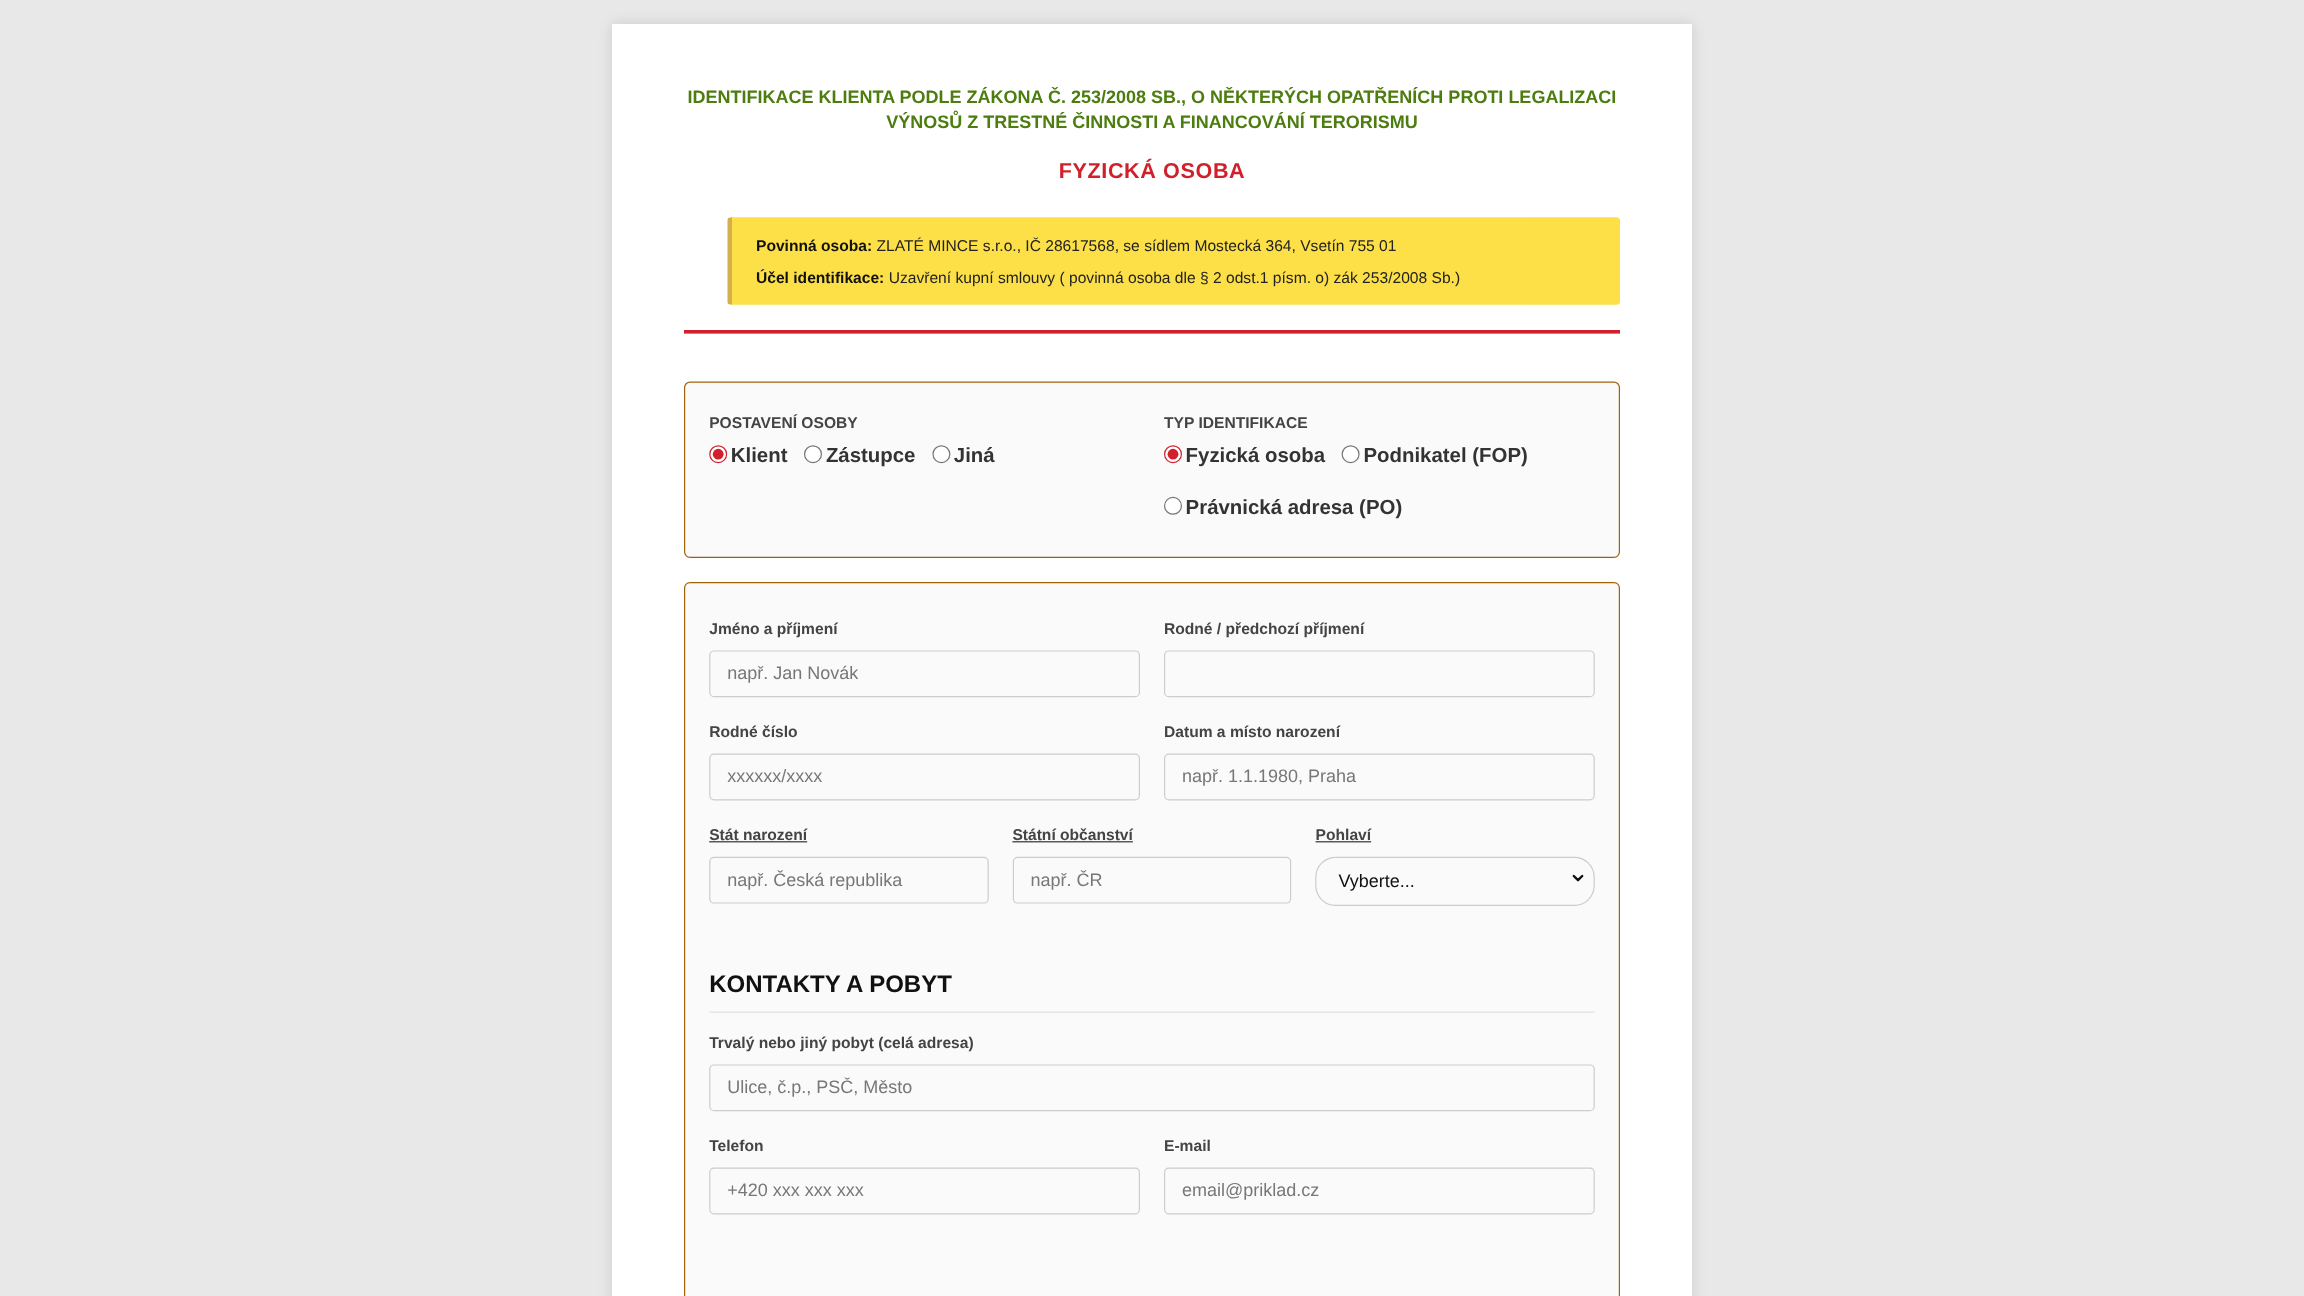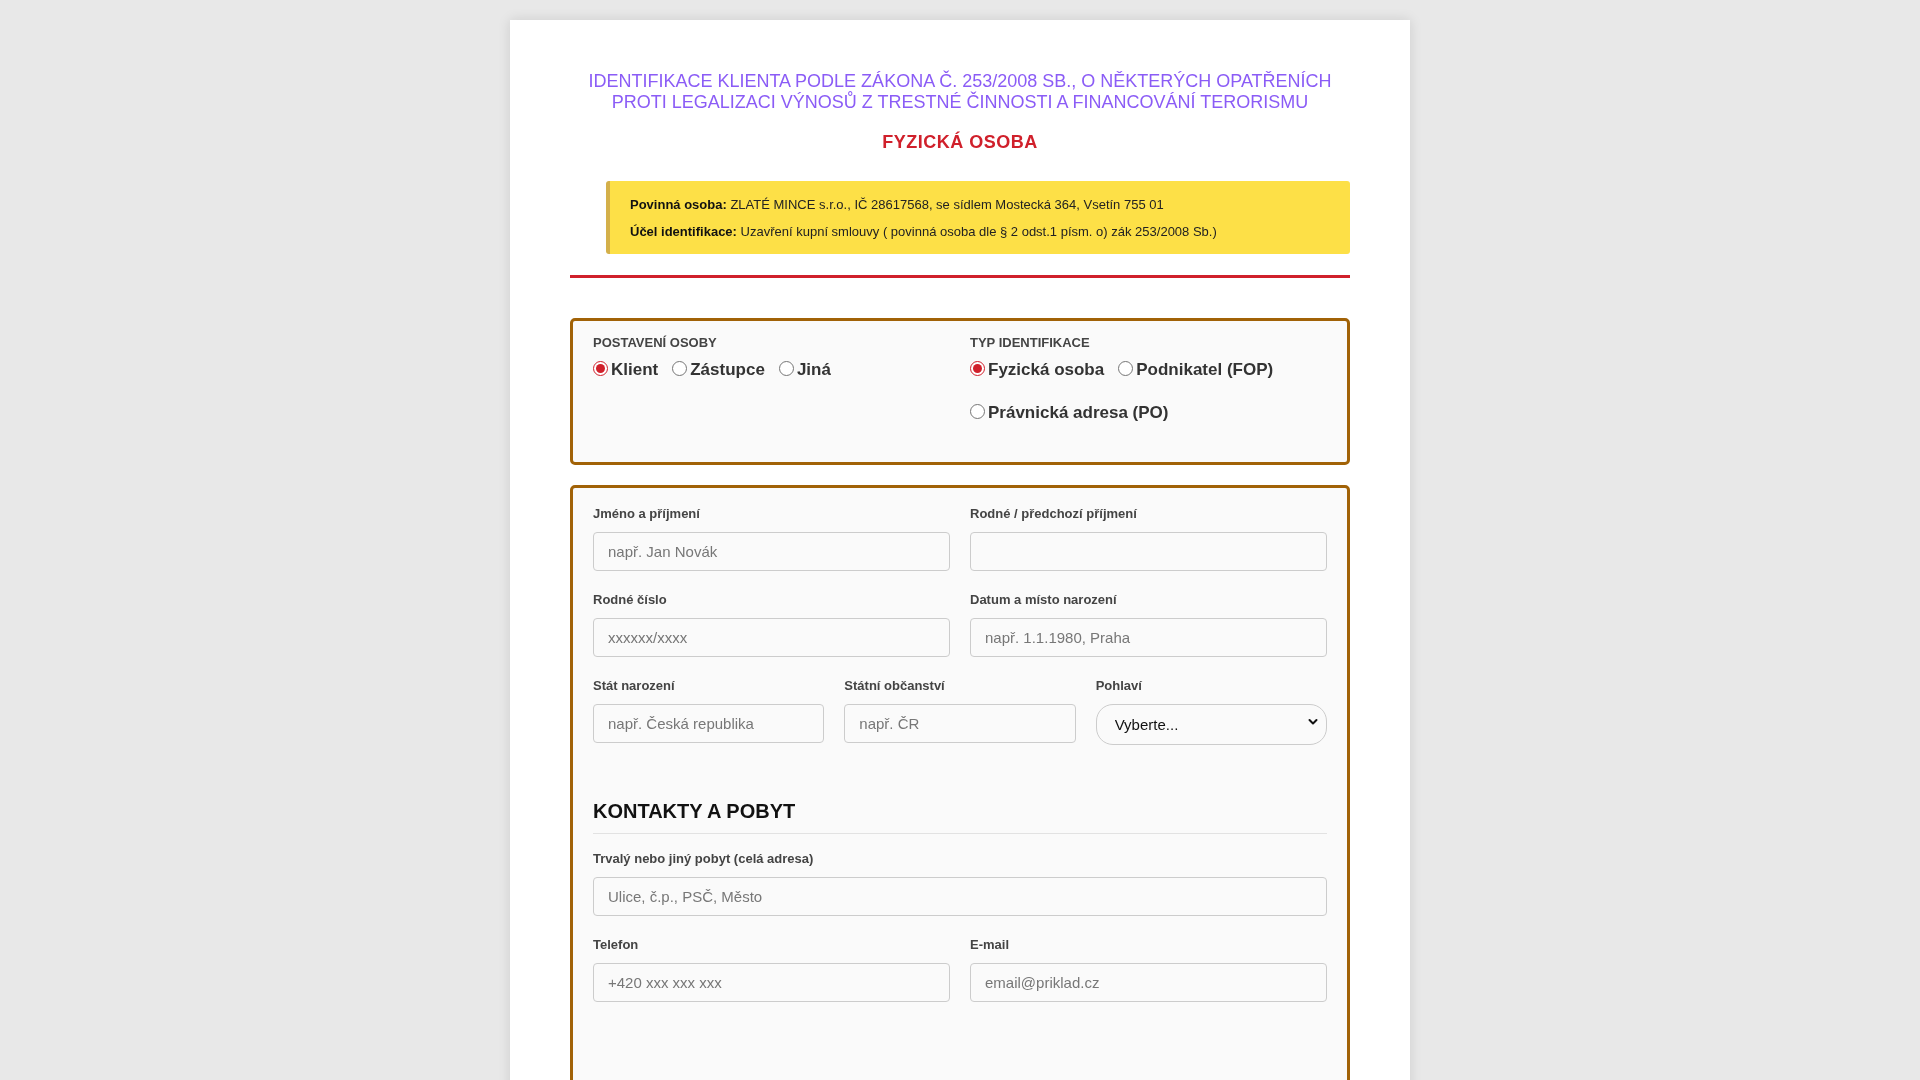--- a/index.html
+++ b/index.html
@@ -15,23 +15,23 @@
       left: 510px;
       top: 20px;
       width: 900px;
       min-height: 1100px;
       background: #ffffff;
       box-shadow: 0 0 12px rgba(0,0,0,0.12);
       padding: 51px 60px 40px 60px;
     }
     .doc-title {
       text-align: center;
-      font-size: 18px;
-      font-weight: normal;
-      color: #8b5cf6;
+      font-size: 15px;
+      font-weight: bold;
+      color: #4d7c0f;
       line-height: 21px;
       text-transform: uppercase;
     }
     .doc-subtitle {
       text-align: center;
       color: #d0202b;
       font-size: 18px;
       font-weight: bold;
       letter-spacing: 0.5px;
       margin-top: 18px;
@@ -51,28 +51,28 @@
     .info-box .row + .row { margin-top: 10px; }
     .info-box b { font-weight: bold; color: #111; }
     .red-rule {
       height: 3px;
       background: #d0202b;
       margin-top: 21px;
     }
     .section {
       margin-top: 40px;
       background: #fafafa;
-      border: 3px solid #a16207;
+      border: 1px solid #a16207;
       border-radius: 5px;
-      padding: 12px 20px 20px 20px;
+      padding: 24px 20px 20px 20px;
     }
     .section.first { height: 147px; }
     .section + .section { margin-top: 20px; }
     .grid2 { display: grid; grid-template-columns: 1fr 1fr; column-gap: 20px; }
-    .grid3 { display: grid; grid-template-columns: 1fr 1fr 1fr; column-gap: 20px; }
+    .grid3 { display: grid; grid-template-columns: 1fr 1fr 1fr; column-gap: 20px; text-decoration: underline; }
     .group-label {
       font-size: 13px;
       font-weight: bold;
       color: #444;
       text-transform: uppercase;
       line-height: 16px;
       margin-top: 2px;
     }
     .radio-row {
       display: flex;

